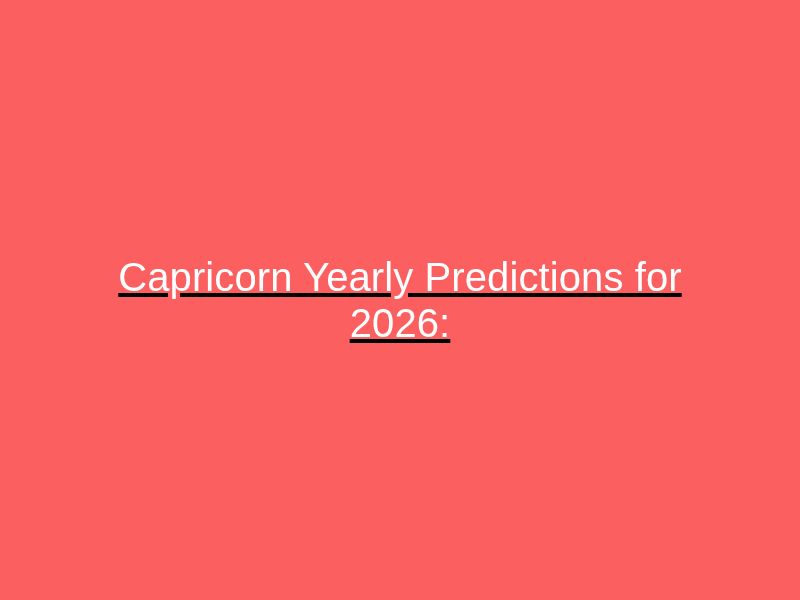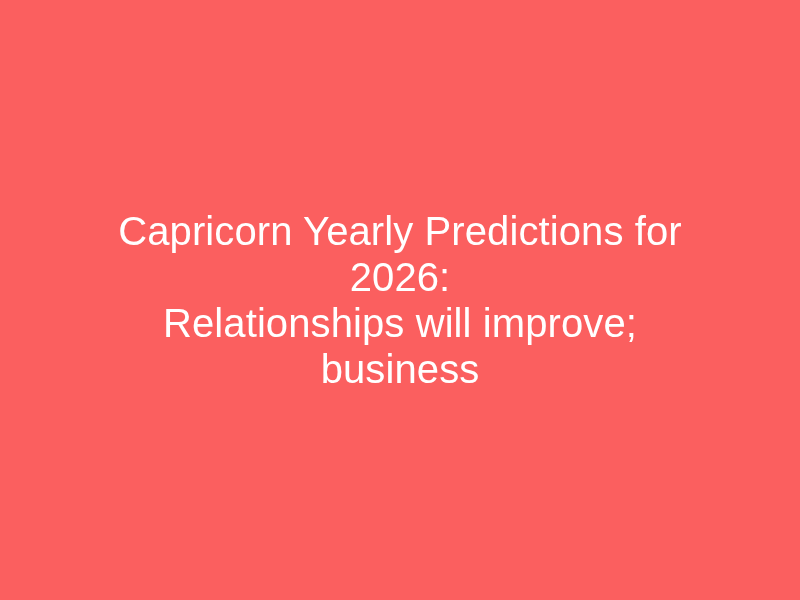--- a/index.html
+++ b/index.html
@@ -28,20 +28,21 @@
     justify-content: center;
     -webkit-font-smoothing: antialiased;
   }
 
   
   .headline-block {
     width: 600px;
     margin: 8px;
     padding: 0;
     text-align: center;
+    text-decoration: underline;
   }
 
   .headline {
     margin: 0;
     padding: 0;
     color: #ffffff;
     font-family: "Liberation Sans", sans-serif;
     font-size: 40px;
     font-weight: 400;
     line-height: 46px;
@@ -55,17 +56,16 @@
   }
 </style>
 </head>
 <body style="background-color: rgb(251, 95, 95);">
 
 <div class="share-card" style="background-color: rgb(251, 95, 95);">
 
   <div class="headline-block">
     <h1 class="headline" style="color: rgb(255, 255, 255);">
       <span class="headline-line">Capricorn Yearly Predictions for 2026:</span>
-      <span class="headline-line">Relationships will improve; business</span>
     </h1>
   </div>
 
 </div>
 
 </body></html>

